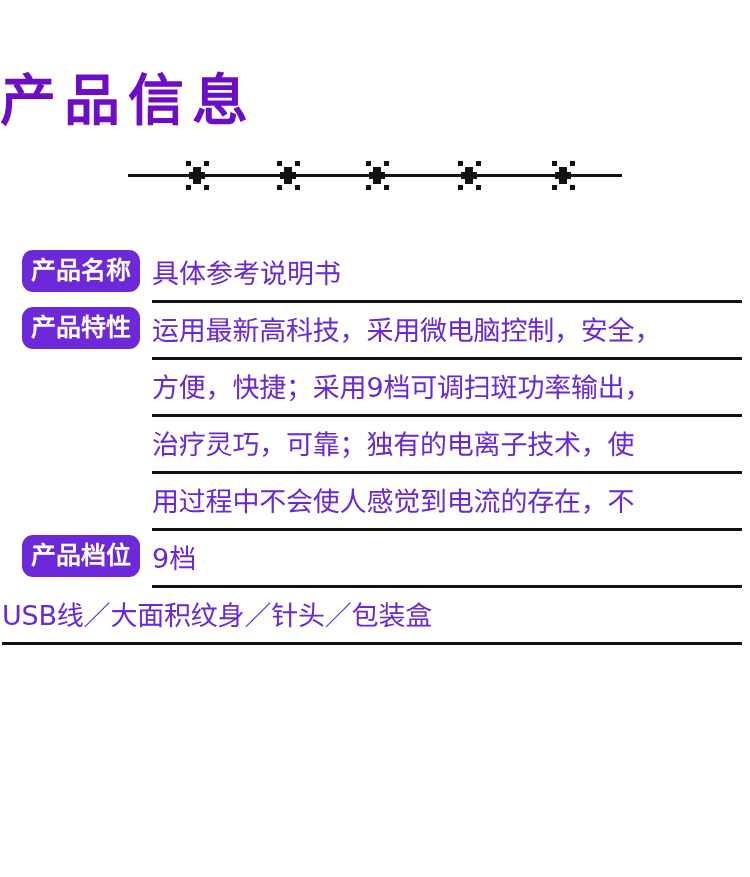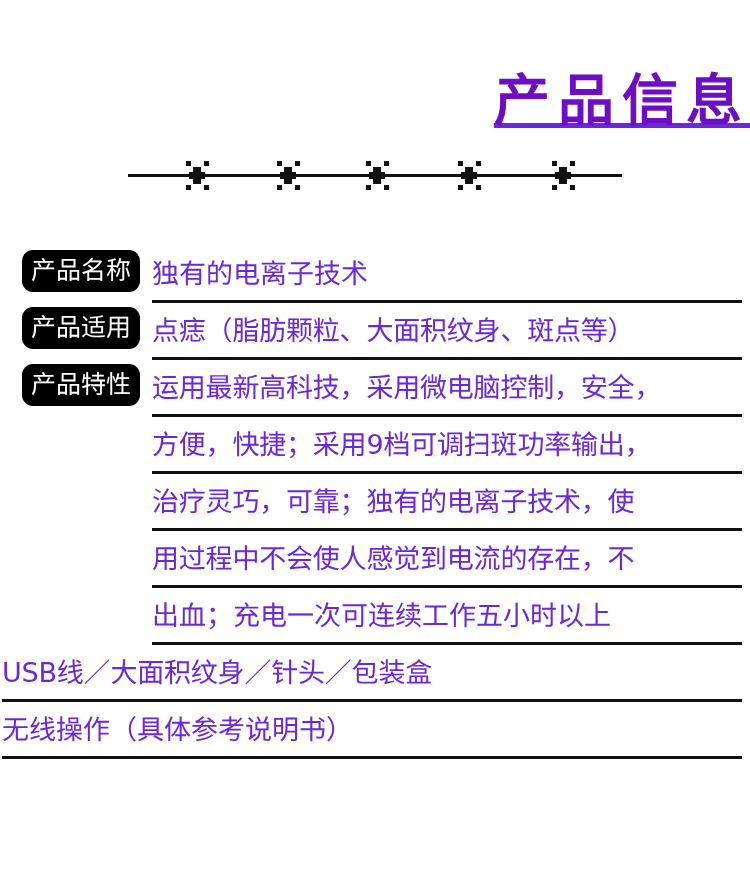--- a/index.html
+++ b/index.html
@@ -23,22 +23,21 @@
     height: 877px;
     background: #ffffff;
   }
 
   
   .title-block {
     position: absolute;
     left: 0;
     top: 70px;
     width: 750px;
-    text-align: right;
-    text-decoration: underline;
+    text-align: left;
   }
   .page-title {
     font-size: 56px;
     font-weight: bold;
     letter-spacing: 8px;
     line-height: 1.12;
     color: #6d0ec6;
     text-shadow:
        0 0 6px #ffffff,
        0 0 12px #ffffff,
@@ -113,24 +112,24 @@
     flex: 0 0 150px;
     width: 150px;
     padding-left: 22px;
     box-sizing: border-box;
     display: flex;
     align-items: flex-start;
     padding-top: 4px;
   }
   .badge {
     display: inline-block;
-    background: #000000;
+    background: #6d28d9;
     color: #ffffff;
     font-size: 25px;
-    font-weight: normal;
+    font-weight: bold;
     line-height: 1;
     padding: 8px 9px 9px 9px;
     border-radius: 11px;
     letter-spacing: 0px;
     white-space: nowrap;
   }
   .value-cell {
     flex: 1 1 auto;
     padding-left: 2px;
     padding-right: 8px;
@@ -208,48 +207,44 @@
         </div>
       </div>
   </div>
 
   <div class="spec-table" id="spec-table">
       <div class="spec-row">
         <div class="badge-cell">
           <span class="badge">产品名称</span>
         </div>
         <div class="value-cell">
-          <div class="value-line first-of-row">独有的电离子技术</div>
-        </div>
-      </div>
-      <div class="spec-row">
-        <div class="badge-cell">
-          <span class="badge">产品适用</span>
-        </div>
-        <div class="value-cell">
-          <div class="value-line tight first-of-row">点痣（脂肪颗粒、大面积纹身、斑点等）</div>
+          <div class="value-line first-of-row">具体参考说明书</div>
         </div>
       </div>
       <div class="spec-row">
         <div class="badge-cell">
           <span class="badge">产品特性</span>
         </div>
         <div class="value-cell">
           <div class="value-line tight first-of-row">运用最新高科技，采用微电脑控制，安全，</div>
           <div class="value-line tight">方便，快捷；采用9档可调扫斑功率输出，</div>
           <div class="value-line tight">治疗灵巧，可靠；独有的电离子技术，使</div>
           <div class="value-line tight">用过程中不会使人感觉到电流的存在，不</div>
-          <div class="value-line">出血；充电一次可连续工作五小时以上</div>
+        </div>
+      </div>
+      <div class="spec-row">
+        <div class="badge-cell">
+          <span class="badge">产品档位</span>
+        </div>
+        <div class="value-cell">
+          <div class="value-line first-of-row">9档</div>
         </div>
       </div>
       <div class="spec-row">
         <div class="value-cell">
           <div class="value-line tight first-of-row">USB线／大面积纹身／针头／包装盒</div>
         </div>
       </div>
       <div class="spec-row">
-        <div class="value-cell">
-          <div class="value-line first-of-row">无线操作（具体参考说明书）</div>
-        </div>
       </div>
     </div>
 
 </div>
 
 </body></html>

